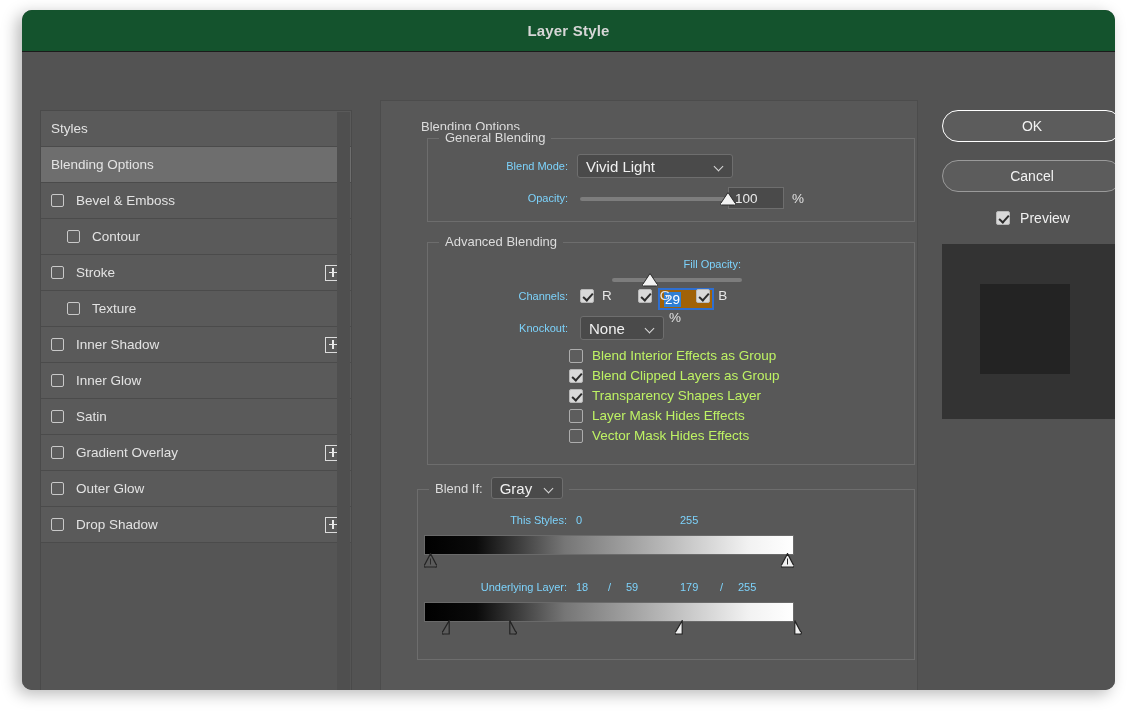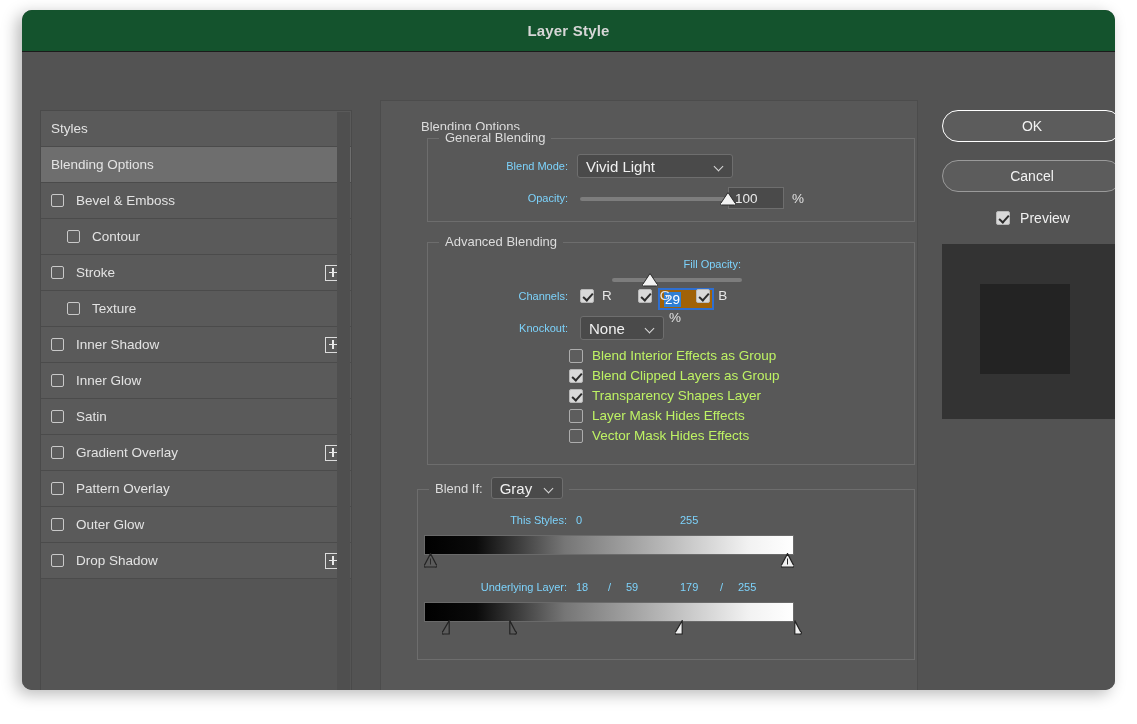--- a/index.html
+++ b/index.html
@@ -377,24 +377,20 @@
             <span class="row-label">Inner Glow</span>
           </div>
           <div class="style-row">
             <span class="cb"></span>
             <span class="row-label">Satin</span>
           </div>
           <div class="style-row">
             <span class="cb"></span>
             <span class="row-label">Gradient Overlay</span>
             <span class="plus-btn"></span>
-          </div>
-          <div class="style-row">
-            <span class="cb"></span>
-            <span class="row-label">Pattern Overlay</span>
           </div>
           <div class="style-row">
             <span class="cb"></span>
             <span class="row-label">Outer Glow</span>
           </div>
           <div class="style-row">
             <span class="cb"></span>
             <span class="row-label">Drop Shadow</span>
             <span class="plus-btn"></span>
           </div>

